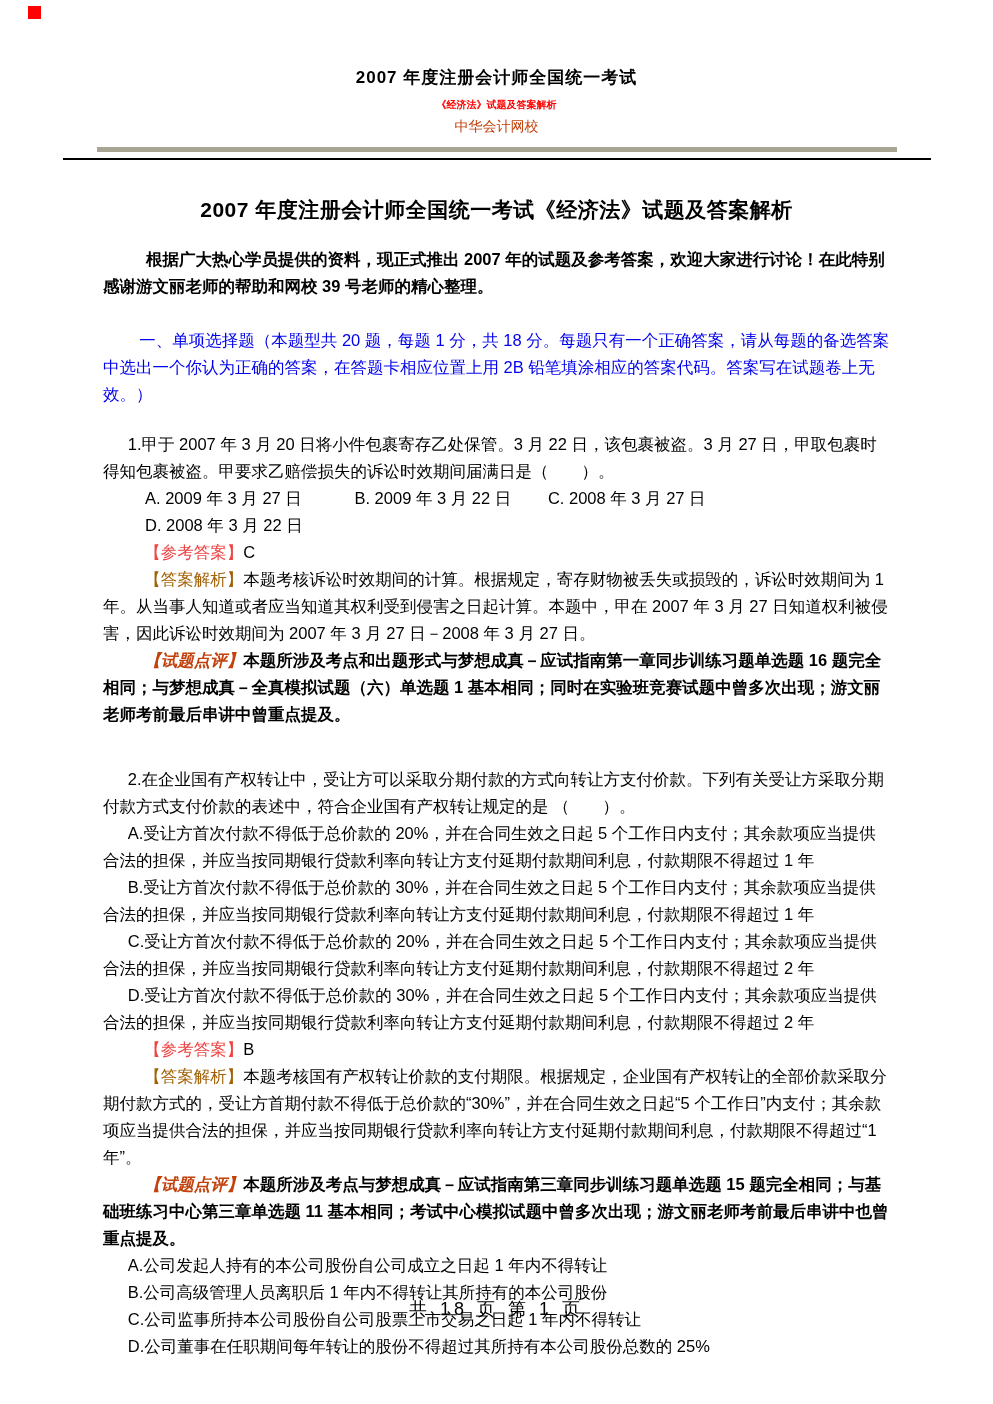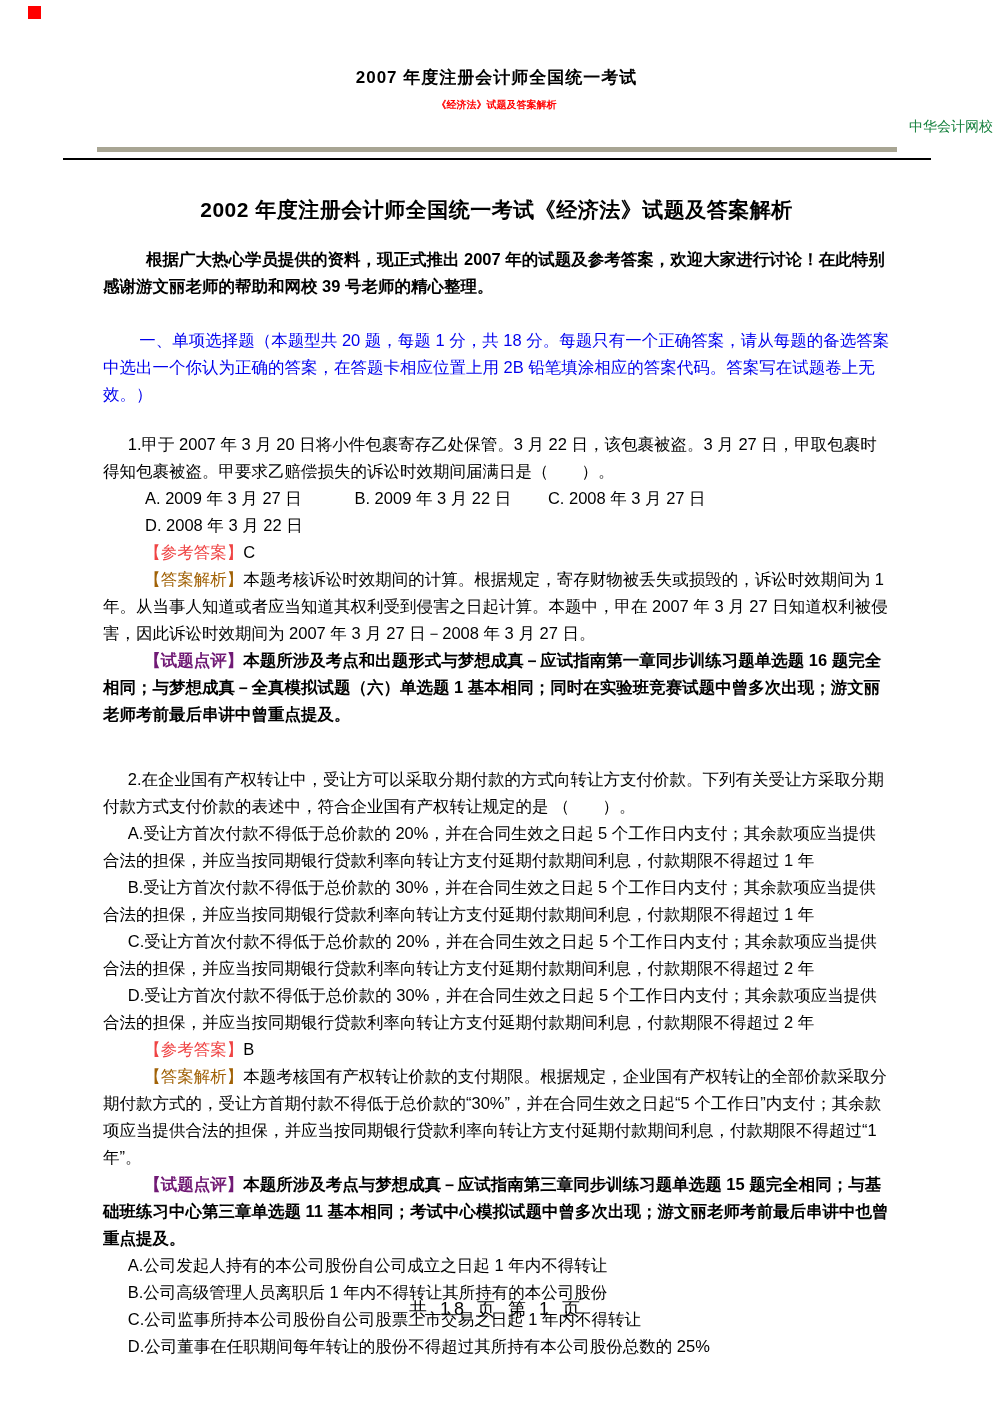--- a/index.html
+++ b/index.html
@@ -12,21 +12,21 @@
     color: #000;
     overflow: hidden;
   }
   .cursor-marker {
     position: absolute; left: 28px; top: 6px;
     width: 13px; height: 13px; background: #ff0000;
   }
   .doc-header { padding-top: 66px; text-align: center; }
   .hdr-line1 { font-size: 17px; font-weight: bold; letter-spacing: 1px; }
   .hdr-line2 { font-size: 10px; font-weight: bold; color: #ff0000; margin-top: 9px; }
-  .hdr-line3 { font-size: 14px; color: #15803d; margin-top: 6px; text-align: right; }
+  .hdr-line3 { font-size: 14px; color: #c2410c; margin-top: 6px; }
   .rule-gray  { width: 800px; height: 5px; background: #a8a593; margin: 11px auto 0 auto; }
   .rule-black { width: 868px; height: 2px; background: #000000; margin: 6px auto 0 auto; }
 
   .content { padding: 0 103px; }
   .doc-title {
     margin: 36px 0 0 0;
     font-size: 21px; font-weight: bold; text-align: center;
     letter-spacing: 0.5px;
   }
   p { margin: 0; font-size: 16.5px; line-height: 27px; }
@@ -40,21 +40,21 @@
   .opt-block { text-indent: 1.5em; }
   .opt-row   { padding-left: 42px; }
   .opt-row span { display: inline-block; }
   .opt-row .g1 { margin-right: 48px; }
   .opt-row .g2 { margin-right: 32px; }
   .opt-row .g3 { margin-right: 72px; }
 
   .label-par { text-indent: 2.5em; }
   .lbl-answer   { color: #ef4444; }
   .lbl-analysis { color: #a16207; }
-  .lbl-comment  { color: #701a75; }
+  .lbl-comment  { color: #c2410c; font-style: italic; }
   .comment-par  { font-weight: bold; }
 
   .page-footer {
     position: absolute; top: 1297px; left: 0; right: 0;
     text-align: center; font-size: 18px; letter-spacing: 4px;
   }
 </style>
 </head>
 <body>
 
@@ -65,21 +65,21 @@
   <div class="doc-header">
     <div class="hdr-line1">2007 年度注册会计师全国统一考试</div>
     <div class="hdr-line2">《经济法》试题及答案解析</div>
     <div class="hdr-line3">中华会计网校</div>
   </div>
   <div class="rule-gray"></div>
   <div class="rule-black"></div>
 
   <div class="content">
 
-    <h1 class="doc-title">2002 年度注册会计师全国统一考试《经济法》试题及答案解析</h1>
+    <h1 class="doc-title">2007 年度注册会计师全国统一考试《经济法》试题及答案解析</h1>
 
     <p class="intro">根据广大热心学员提供的资料，现正式推出 2007 年的试题及参考答案，欢迎大家进行讨论！在此特别感谢游文丽老师的帮助和网校 39 号老师的精心整理。</p>
 
     <p class="section">一、单项选择题（本题型共 20 题，每题 1 分，共 18 分。每题只有一个正确答案，请从每题的备选答案中选出一个你认为正确的答案，在答题卡相应位置上用 2B 铅笔填涂相应的答案代码。答案写在试题卷上无效。）</p>
 
     <p class="stem q1">1.甲于 2007 年 3 月 20 日将小件包裹寄存乙处保管。3 月 22 日，该包裹被盗。3 月 27 日，甲取包裹时得知包裹被盗。甲要求乙赔偿损失的诉讼时效期间届满日是（　　）。</p>
     <p class="opt-row">
       <span class="g1">A. 2009 年 3 月 27 日</span>
       <span class="g2">B. 2009 年 3 月 22 日</span>
       <span class="g3">C. 2008 年 3 月 27 日</span>

